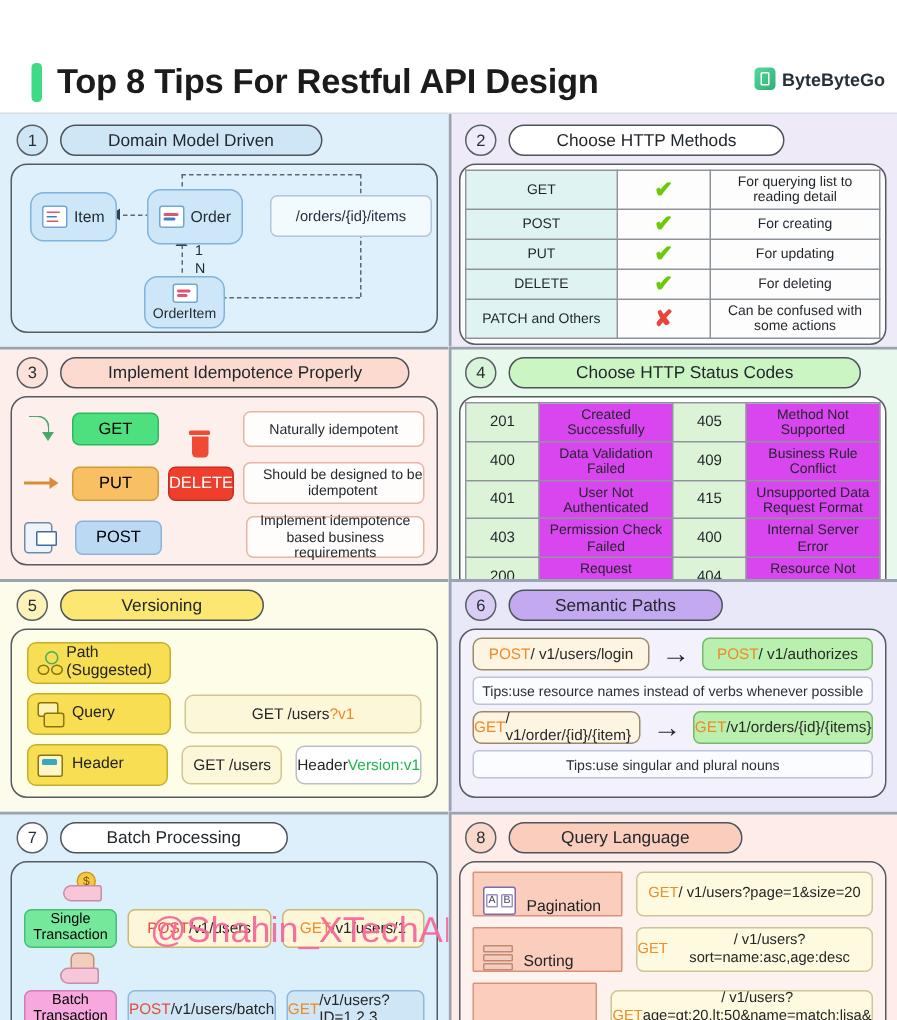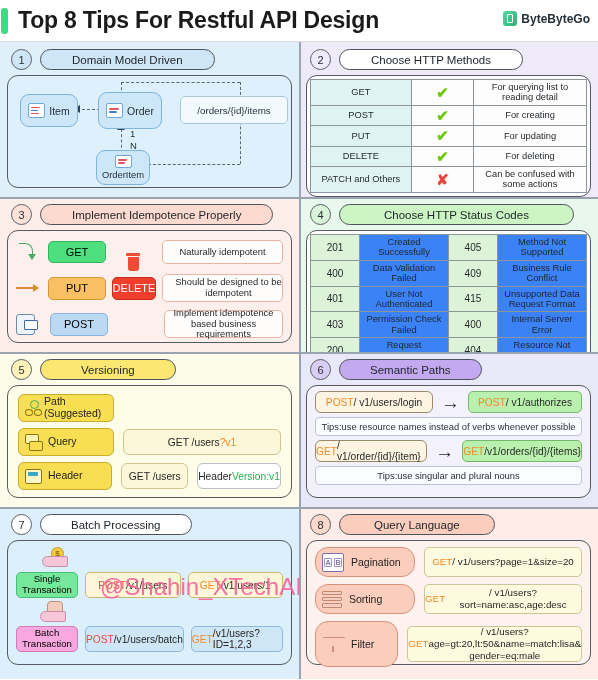--- a/index.html
+++ b/index.html
@@ -7,22 +7,22 @@
     width:598px;height:680px;overflow:hidden;
     background:#ffffff;
     font-family:"Liberation Sans", sans-serif;
     -webkit-font-smoothing:antialiased;
   }
   .page{position:relative;width:598px;height:680px;box-sizing:border-box;}
 
   
   .header{
     height:42px;display:flex;align-items:center;
-    background:#ffffff;position:relative;padding-left:1px;
-    border-bottom:1px solid #d8dde3;box-sizing:border-box;
+    background:#ffffff;position:relative;padding-left:21px;
+    border-bottom:1px solid #d8dde3;box-sizing:border-box;margin-top:34px;
   }
   .hbar{width:7px;height:26px;border-radius:3px;background:#3ddc84;margin-right:10px;}
   .htitle{font-size:23px;font-weight:bold;color:#1b1b1b;letter-spacing:-0.2px;white-space:nowrap;}
   .brand{position:absolute;right:8px;top:11px;display:flex;align-items:center;gap:4px;}
   .brandmark{width:14px;height:15px;border-radius:3px;background:linear-gradient(135deg,#56d9a0,#2fae74);position:relative;}
   .brandmark:after{content:"";position:absolute;left:4px;top:3px;width:6px;height:9px;border:1.4px solid #ffffff;border-radius:1px;box-sizing:border-box;}
   .brandtxt{font-size:12px;color:#24303a;font-weight:600;}
 
   
   .grid{display:grid;grid-template-columns:299px 299px;grid-template-rows:155px 155px 155px 172px;}
@@ -73,21 +73,21 @@
   .arrowL{position:absolute;width:0;height:0;border-top:4px solid transparent;border-bottom:4px solid transparent;border-right:6px solid #33414e;}
   .arrowU{position:absolute;width:0;height:0;border-left:4px solid transparent;border-right:4px solid transparent;border-bottom:6px solid #33414e;}
 
   
   .tbl{width:100%;border-collapse:collapse;table-layout:fixed;}
   .tbl td{border:1px solid #8d949b;font-size:9.3px;color:#1f2429;text-align:center;padding:2px 3px;line-height:1.12;}
   .p2 .m{background:#dff3f3;width:34%;} .p2 .c{background:#fdfdfd;width:20%;}
   .p2 .d{background:#fdfdfd;}
   .ck{color:#6ec90a;font-size:15px;font-weight:bold;line-height:1;}
   .xx{color:#e8453c;font-size:15px;font-weight:bold;line-height:1;}
-  .p4 .code{background:#ddf3d8;width:17%;font-size:10px;} .p4 .desc{background:#3b82f6;width:33%;}
+  .p4 .code{background:#ddf3d8;width:17%;font-size:10px;} .p4 .desc{background:#d946ef;width:33%;}
 
   
   .p3row{display:flex;align-items:center;gap:6px;height:30px;}
   .chip{border-radius:5px;font-size:11px;display:flex;align-items:center;justify-content:center;}
   .note{border:1px solid #e8b5a4;background:#fffdfc;border-radius:5px;font-size:9.4px;color:#24292e;
         display:flex;align-items:center;justify-content:center;text-align:center;line-height:1.15;}
   .trash{width:16px;height:18px;position:relative;}
   .trash .lid{position:absolute;top:0;left:1px;width:14px;height:3px;background:#ef4a33;border-radius:1px;}
   .trash .can{position:absolute;top:4px;left:2.5px;width:11px;height:14px;background:#ef4a33;border-radius:0 0 3px 3px;}
   .phone{width:17px;height:19px;border:1.4px solid #6e8ba8;border-radius:3px;background:#eef4fa;position:relative;}
@@ -119,21 +119,21 @@
   .p7box{border-radius:5px;font-size:10.2px;display:flex;align-items:center;justify-content:center;box-sizing:border-box;color:#252525;}
   .watermark{position:absolute;left:92px;top:32px;font-size:24px;color:#f56a9a;opacity:.95;white-space:nowrap;}
   .handicon{width:26px;height:20px;position:relative;}
   .hand{position:absolute;bottom:0;left:0;width:24px;height:9px;background:#f7c6d8;border:1.2px solid #c98ca8;border-radius:8px 3px 3px 8px;}
   .coin{position:absolute;top:0;left:9px;width:11px;height:11px;border-radius:50%;background:#f6c945;border:1.2px solid #c99c1e;
         font-size:8px;color:#7a5a06;display:flex;align-items:center;justify-content:center;}
   .bag{position:absolute;top:-1px;left:7px;width:14px;height:13px;background:#f2cdbb;border:1.2px solid #c08f77;border-radius:4px 4px 6px 6px;}
 
   
   .p8row{display:flex;align-items:center;gap:9px;}
-  .pbtn{background:#fbcdbd;border:1.2px solid #d99279;border-radius:13px;display:flex;align-items:center;gap:7px;
+  .pbtn{background:#fbcdbd;border:1.2px solid #d99279;border-radius:1px;display:flex;align-items:flex-end;gap:7px;
         padding:0 6px;font-size:10.5px;color:#232323;box-sizing:border-box;}
   .p8box{background:#fdfadf;border:1.2px solid #ccc598;border-radius:5px;display:flex;align-items:center;
          justify-content:center;text-align:center;font-size:9.8px;color:#252525;box-sizing:border-box;line-height:1.2;}
   .book{width:20px;height:17px;background:#ffffff;border:1.2px solid #7b6fae;border-radius:2px;display:flex;
         font-size:7px;color:#3a3a6a;align-items:center;justify-content:space-around;}
   .book span{border:0.8px solid #9a92c4;padding:0 1px;border-radius:1px;}
   .sorticon{width:20px;height:17px;display:flex;flex-direction:column;gap:1.6px;justify-content:center;}
   .sorticon i{display:block;height:3.2px;background:#f3cec0;border:1px solid #c08a72;border-radius:1px;}
   .funnelwrap{width:22px;height:18px;position:relative;}
   .fline{position:absolute;left:1px;top:2px;width:20px;height:10px;border:1.3px solid #cf8f76;border-bottom:0;

